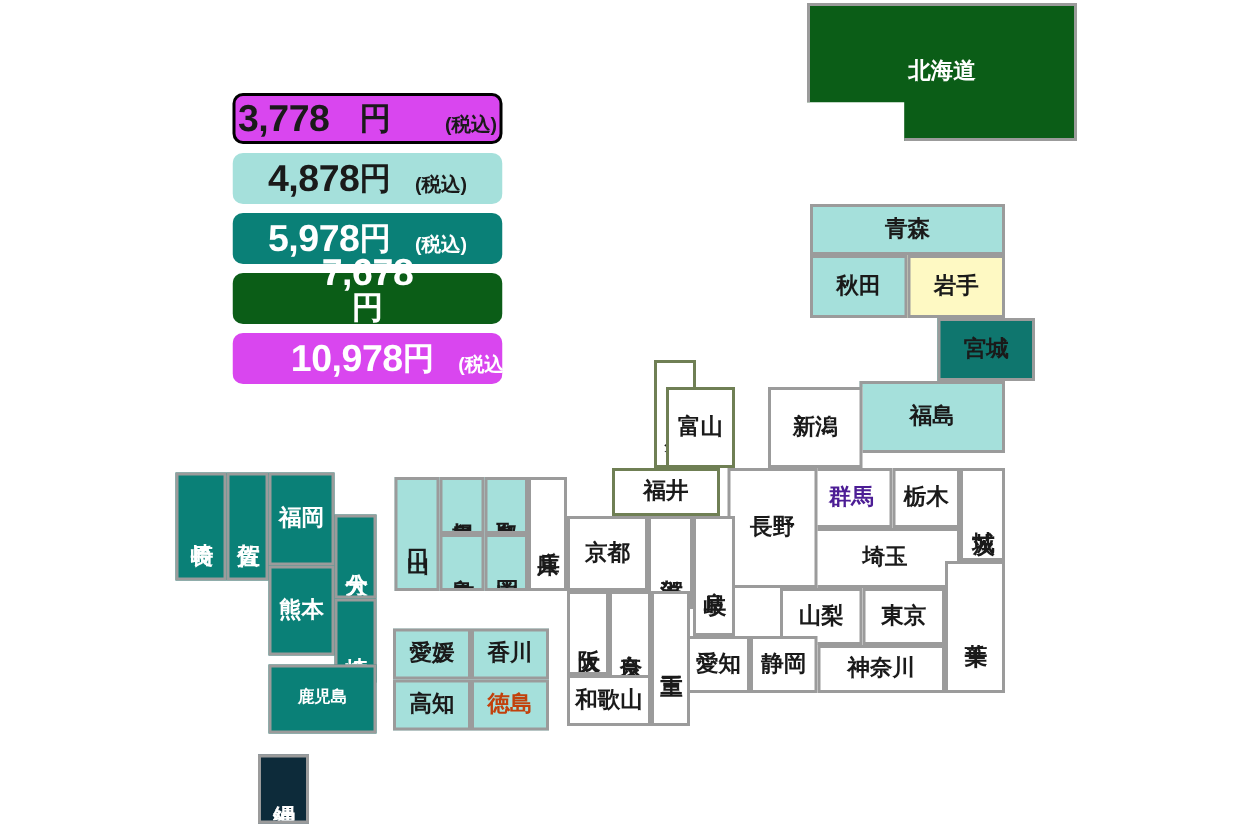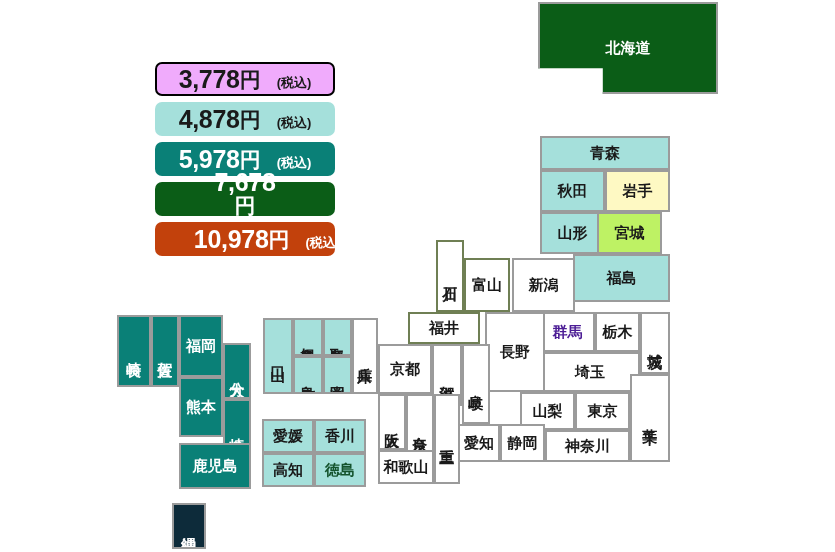--- a/index.html
+++ b/index.html
@@ -88,73 +88,70 @@
     letter-spacing: -1px;
   }
   .pref.olive { border-color: #6f7f54; }
 </style>
 </head>
 <body>
 
 <div id="stage">
 
   <div id="legend">
-      <div class="legend-row" style="background: #f0abfc; border: 2px solid rgb(0, 0, 0);">
+      <div class="legend-row" style="background: #d946ef; border: 2px solid rgb(0, 0, 0); gap: 20px;">
         <span class="legend-price" style="color: rgb(26, 26, 26);">3,778</span>
         <span class="legend-yen" style="color: rgb(26, 26, 26);">円</span>
         <span class="legend-tax" style="color: rgb(26, 26, 26);">(税込)</span>
       </div>
       <div class="legend-row" style="background: rgb(165, 224, 219); border: 2px solid transparent;">
         <span class="legend-price" style="color: rgb(26, 26, 26);">4,878</span>
         <span class="legend-yen" style="color: rgb(26, 26, 26);">円</span>
         <span class="legend-tax" style="color: rgb(26, 26, 26);">(税込)</span>
       </div>
       <div class="legend-row" style="background: rgb(10, 128, 119); border: 2px solid transparent;">
         <span class="legend-price" style="color: rgb(255, 255, 255);">5,978</span>
         <span class="legend-yen" style="color: rgb(255, 255, 255);">円</span>
         <span class="legend-tax" style="color: rgb(255, 255, 255);">(税込)</span>
       </div>
       <div class="legend-row" style="background: rgb(11, 93, 23); border: 2px solid transparent; flex-direction: column;">
         <span class="legend-price" style="color: rgb(255, 255, 255);">7,678</span>
         <span class="legend-yen" style="color: rgb(255, 255, 255);">円</span>
         <span class="legend-tax" style="color: rgb(255, 255, 255);">(税込)</span>
       </div>
-      <div class="legend-row" style="background: #c2410c; border: 2px solid transparent; padding-left: 44px;">
+      <div class="legend-row" style="background: #d946ef; border: 2px solid transparent; padding-left: 44px;">
         <span class="legend-price" style="color: rgb(255, 255, 255);">10,978</span>
         <span class="legend-yen" style="color: rgb(255, 255, 255);">円</span>
         <span class="legend-tax" style="color: rgb(255, 255, 255);">(税込)</span>
       </div>
     </div>
 
   <div id="map">
       <div class="pref" style="left: 538px; top: 2px; width: 180px; height: 92px; background: rgb(11, 93, 23); color: rgb(255, 255, 255); font-size: 15px; clip-path: polygon(0% 0%, 100% 0%, 100% 100%, 36% 100%, 36% 72%, 0% 72%);">
         <span>北海道</span>
       </div>
       <div class="pref" style="left: 540px; top: 136px; width: 130px; height: 34px; background: rgb(165, 224, 219); color: rgb(26, 26, 26); font-size: 15px;">
         <span>青森</span>
       </div>
       <div class="pref" style="left: 540px; top: 170px; width: 65px; height: 42px; background: rgb(165, 224, 219); color: rgb(26, 26, 26); font-size: 15px;">
         <span>秋田</span>
       </div>
       <div class="pref" style="left: 605px; top: 170px; width: 65px; height: 42px; background: #fef9c3; color: rgb(26, 26, 26); font-size: 15px;">
         <span>岩手</span>
       </div>
-      <div class="pref" style="left: 540px; top: 212px; width: 65px; height: 42px; background: rgb(165, 224, 219); color: rgb(26, 26, 26); font-size: 15px;">
-        <span>山形</span>
-      </div>
-      <div class="pref" style="left: 597px; top: 212px; width: 65px; height: 42px; background: #bef264; color: rgb(26, 26, 26); font-size: 15px; justify-content: center;">
+      <div class="pref" style="left: 625px; top: 212px; width: 65px; height: 42px; background: #0f766e; color: rgb(26, 26, 26); font-size: 15px; justify-content: center;">
         <span>宮城</span>
       </div>
       <div class="pref" style="left: 573px; top: 254px; width: 97px; height: 48px; background: rgb(165, 224, 219); color: rgb(26, 26, 26); font-size: 15px;">
         <span>福島</span>
       </div>
       <div class="pref vert olive" style="left: 436px; top: 240px; width: 28px; height: 72px; background: rgb(255, 255, 255); color: rgb(26, 26, 26); font-size: 15px;">
         <span>石川</span>
       </div>
-      <div class="pref olive" style="left: 464px; top: 258px; width: 46px; height: 54px; background: rgb(255, 255, 255); color: rgb(26, 26, 26); font-size: 15px;">
+      <div class="pref olive" style="left: 444px; top: 258px; width: 46px; height: 54px; background: rgb(255, 255, 255); color: rgb(26, 26, 26); font-size: 15px;">
         <span>富山</span>
       </div>
       <div class="pref" style="left: 512px; top: 258px; width: 63px; height: 54px; background: rgb(255, 255, 255); color: rgb(26, 26, 26); font-size: 15px;">
         <span>新潟</span>
       </div>
       <div class="pref olive" style="left: 408px; top: 312px; width: 72px; height: 32px; background: rgb(255, 255, 255); color: rgb(26, 26, 26); font-size: 15px;">
         <span>福井</span>
       </div>
       <div class="pref" style="left: 540px; top: 312px; width: 55px; height: 40px; background: rgb(255, 255, 255); color: #4c1d95; font-size: 15px;">
         <span>群馬</span>
@@ -230,42 +227,42 @@
       </div>
       <div class="pref" style="left: 262px; top: 419px; width: 52px; height: 34px; background: rgb(165, 224, 219); color: rgb(26, 26, 26); font-size: 15px;">
         <span>愛媛</span>
       </div>
       <div class="pref" style="left: 314px; top: 419px; width: 52px; height: 34px; background: rgb(165, 224, 219); color: rgb(26, 26, 26); font-size: 15px;">
         <span>香川</span>
       </div>
       <div class="pref" style="left: 262px; top: 453px; width: 52px; height: 34px; background: rgb(165, 224, 219); color: rgb(26, 26, 26); font-size: 15px;">
         <span>高知</span>
       </div>
-      <div class="pref" style="left: 314px; top: 453px; width: 52px; height: 34px; background: rgb(165, 224, 219); color: #14532d; font-size: 15px;">
+      <div class="pref" style="left: 314px; top: 453px; width: 52px; height: 34px; background: rgb(165, 224, 219); color: #c2410c; font-size: 15px;">
         <span>徳島</span>
       </div>
       <div class="pref vert" style="left: 117px; top: 315px; width: 34px; height: 72px; background: rgb(10, 128, 119); color: rgb(255, 255, 255); font-size: 15px;">
         <span>長崎</span>
       </div>
       <div class="pref vert" style="left: 151px; top: 315px; width: 28px; height: 72px; background: rgb(10, 128, 119); color: rgb(255, 255, 255); font-size: 15px;">
         <span>佐賀</span>
       </div>
       <div class="pref" style="left: 179px; top: 315px; width: 44px; height: 62px; background: rgb(10, 128, 119); color: rgb(255, 255, 255); font-size: 15px;">
         <span>福岡</span>
       </div>
       <div class="pref vert" style="left: 223px; top: 343px; width: 28px; height: 56px; background: rgb(10, 128, 119); color: rgb(255, 255, 255); font-size: 15px;">
         <span>大分</span>
       </div>
       <div class="pref" style="left: 179px; top: 377px; width: 44px; height: 60px; background: rgb(10, 128, 119); color: rgb(255, 255, 255); font-size: 15px;">
         <span>熊本</span>
       </div>
       <div class="pref vert" style="left: 223px; top: 399px; width: 28px; height: 56px; background: rgb(10, 128, 119); color: rgb(255, 255, 255); font-size: 15px;">
         <span>宮崎</span>
       </div>
-      <div class="pref" style="left: 179px; top: 443px; width: 72px; height: 46px; background: rgb(10, 128, 119); color: rgb(255, 255, 255); font-size: 15px;">
+      <div class="pref" style="left: 179px; top: 443px; width: 72px; height: 46px; background: rgb(10, 128, 119); color: rgb(255, 255, 255); font-size: 11px;">
         <span>鹿児島</span>
       </div>
       <div class="pref vert" style="left: 172px; top: 503px; width: 34px; height: 46px; background: rgb(13, 43, 58); color: rgb(255, 255, 255); font-size: 15px;">
         <span>沖縄</span>
       </div>
     </div>
 
 </div>
 
 </body></html>

